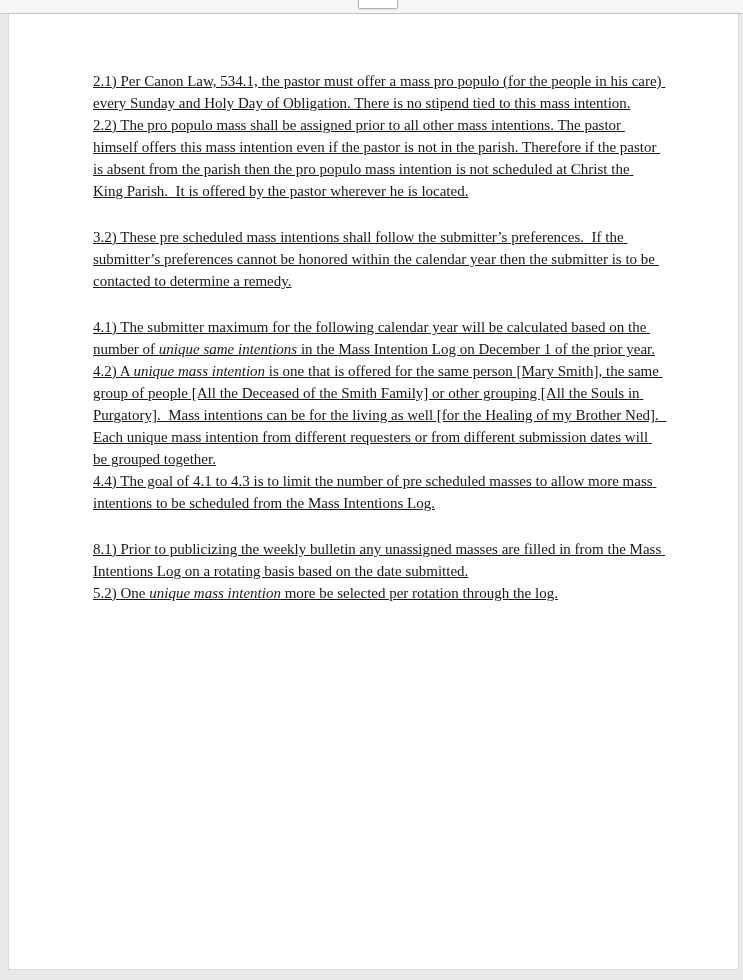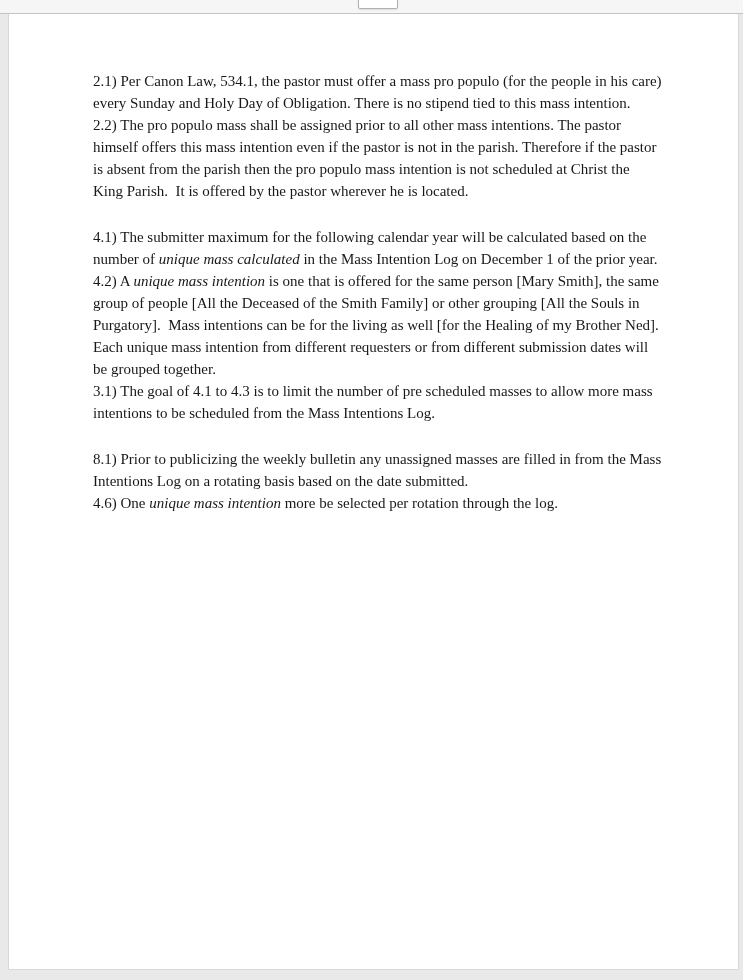--- a/index.html
+++ b/index.html
@@ -49,20 +49,21 @@
   }
   .doc {
     position: absolute;
     left: 84px;
     top: 56px;
     width: 570px;
     font-size: 15px;
     line-height: 22px;
     color: #181818;
     text-align: left;
+    text-decoration: underline;
   }
   .section {
     margin: 0 0 24px 0;
   }
   .para {
     margin: 0;
     padding: 0;
     white-space: pre-wrap;
   }
   .para em {
@@ -76,25 +77,26 @@
   <div class="top-bar">
     <div class="cutoff-popup"></div>
   </div>
   <div class="page">
     <div class="doc">
         <div class="section">
           <p class="para"><span>2.1) Per Canon Law, 534.1, the pastor must offer a mass pro populo (for the people in his care) every Sunday and Holy Day of Obligation. There is no stipend tied to this mass intention.</span></p>
           <p class="para"><span>2.2) The pro populo mass shall be assigned prior to all other mass intentions. The pastor himself offers this mass intention even if the pastor is not in the parish. Therefore if the pastor is absent from the parish then the pro populo mass intention is not scheduled at Christ the King Parish.  It is offered by the pastor wherever he is located.</span></p>
         </div>
         <div class="section">
+          <p class="para"><span>3.2) These pre scheduled mass intentions shall follow the submitter’s preferences.  If the submitter’s preferences cannot be honored within the calendar year then the submitter is to be contacted to determine a remedy.</span></p>
         </div>
         <div class="section">
-          <p class="para"><span>4.1) The submitter maximum for the following calendar year will be calculated based on the number of </span><em>unique mass calculated</em><span> in the Mass Intention Log on December 1 of the prior year.</span></p>
+          <p class="para"><span>4.1) The submitter maximum for the following calendar year will be calculated based on the number of </span><em>unique same intentions</em><span> in the Mass Intention Log on December 1 of the prior year.</span></p>
           <p class="para"><span>4.2) A </span><em>unique mass intention</em><span> is one that is offered for the same person [Mary Smith], the same group of people [All the Deceased of the Smith Family] or other grouping [All the Souls in Purgatory].  Mass intentions can be for the living as well [for the Healing of my Brother Ned].  Each unique mass intention from different requesters or from different submission dates will be grouped together.</span></p>
-          <p class="para"><span>3.1) The goal of 4.1 to 4.3 is to limit the number of pre scheduled masses to allow more mass intentions to be scheduled from the Mass Intentions Log.</span></p>
+          <p class="para"><span>4.4) The goal of 4.1 to 4.3 is to limit the number of pre scheduled masses to allow more mass intentions to be scheduled from the Mass Intentions Log.</span></p>
         </div>
         <div class="section">
           <p class="para"><span>8.1) Prior to publicizing the weekly bulletin any unassigned masses are filled in from the Mass Intentions Log on a rotating basis based on the date submitted.</span></p>
-          <p class="para"><span>4.6) One </span><em>unique mass intention</em><span> more be selected per rotation through the log.</span></p>
+          <p class="para"><span>5.2) One </span><em>unique mass intention</em><span> more be selected per rotation through the log.</span></p>
         </div>
       </div>
   </div>
 </div>
 
 </body></html>

